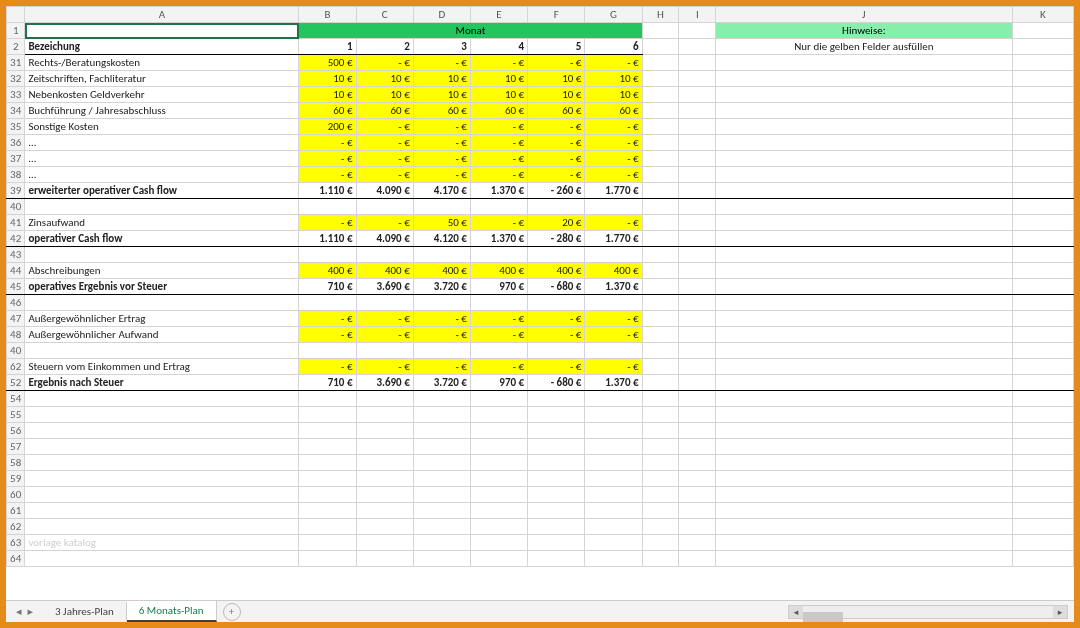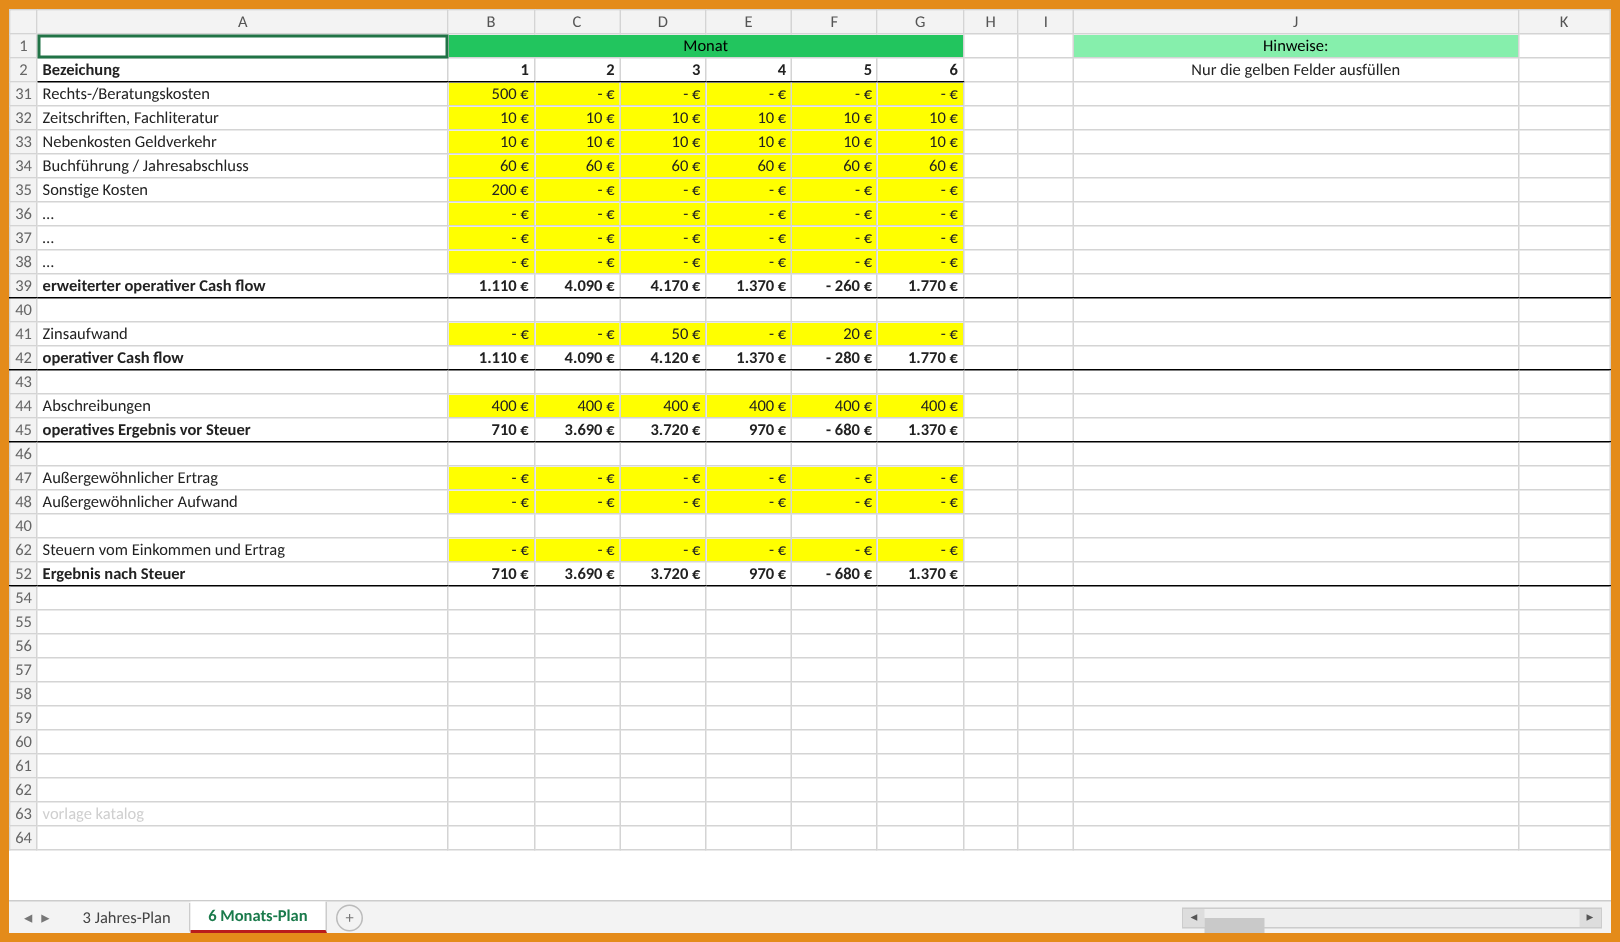--- a/index.html
+++ b/index.html
@@ -104,22 +104,22 @@
   .tab-nav span { cursor: pointer; }
   .tab {
     padding: 3px 12px;
     border-right: 1px solid #ccc;
     cursor: pointer;
     color: #444;
   }
   .tab.active {
     background: #fff;
     color: #1a7a4b;
-    font-weight: bold;
-    border-bottom: 2px solid #b91c1c;
+    font-weight: normal;
+    border-bottom: 2px solid #404040;
   }
   .add-tab {
     width: 18px; height: 18px;
     border: 1px solid #bbb;
     border-radius: 50%;
     display: flex; align-items: center; justify-content: center;
     margin-left: 6px;
     color: #777;
     cursor: pointer;
   }

